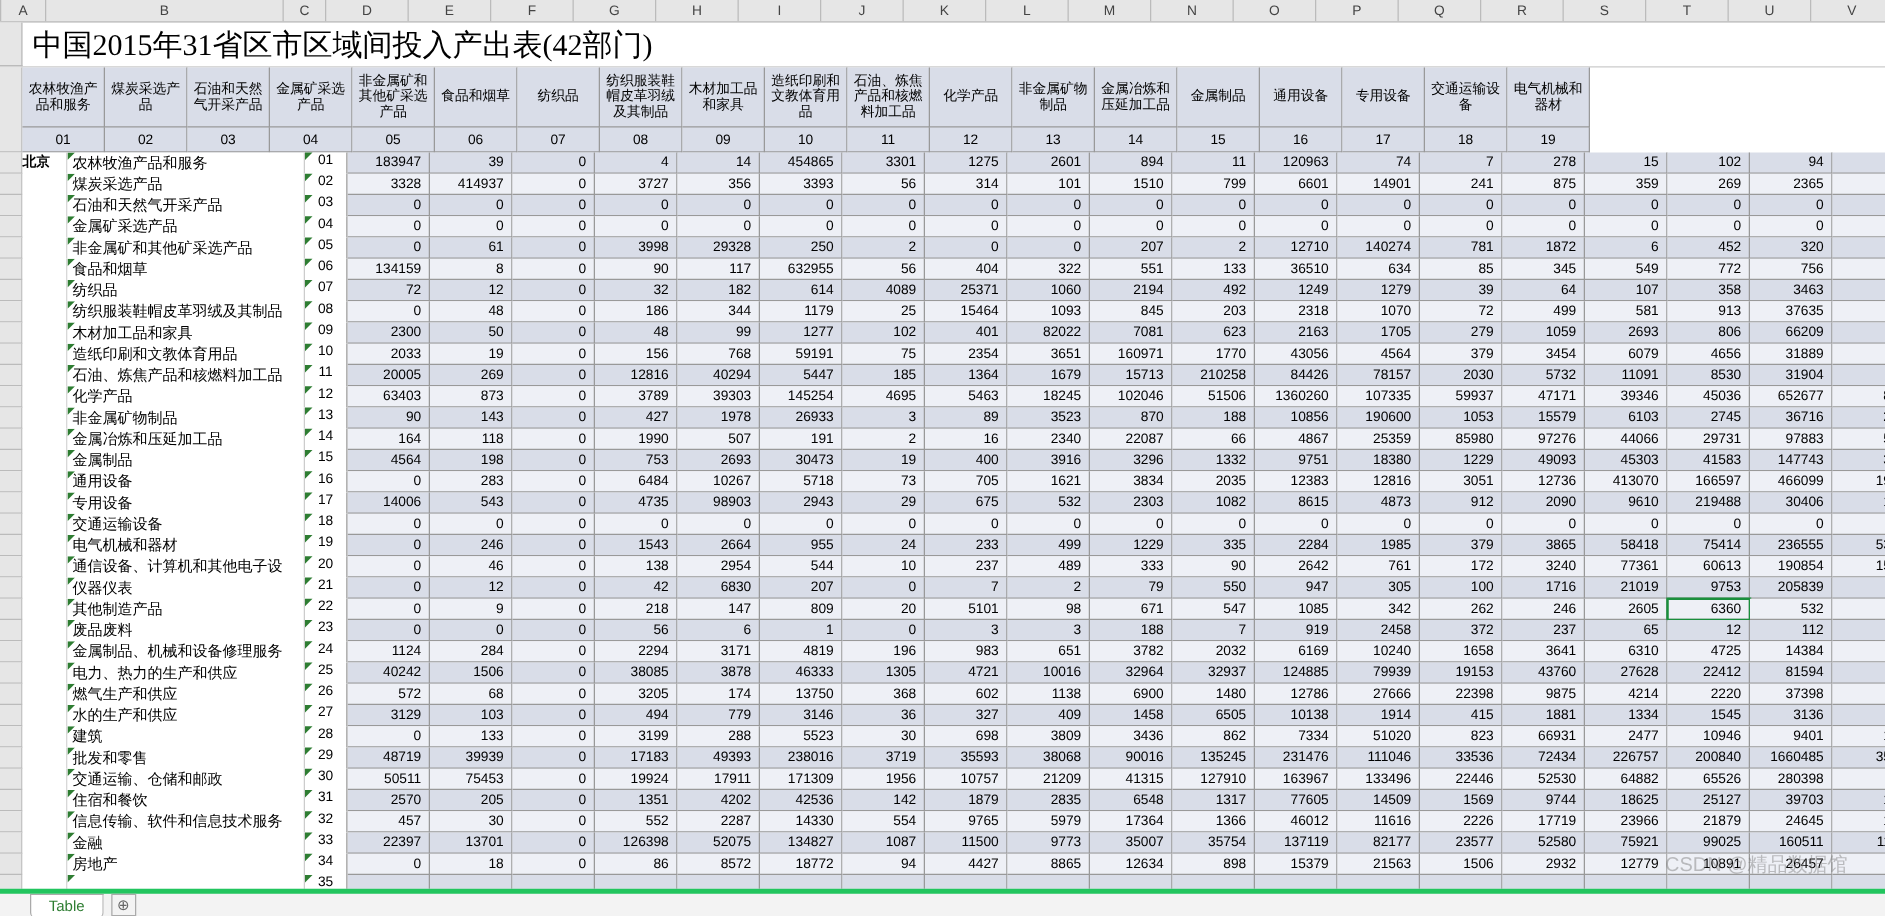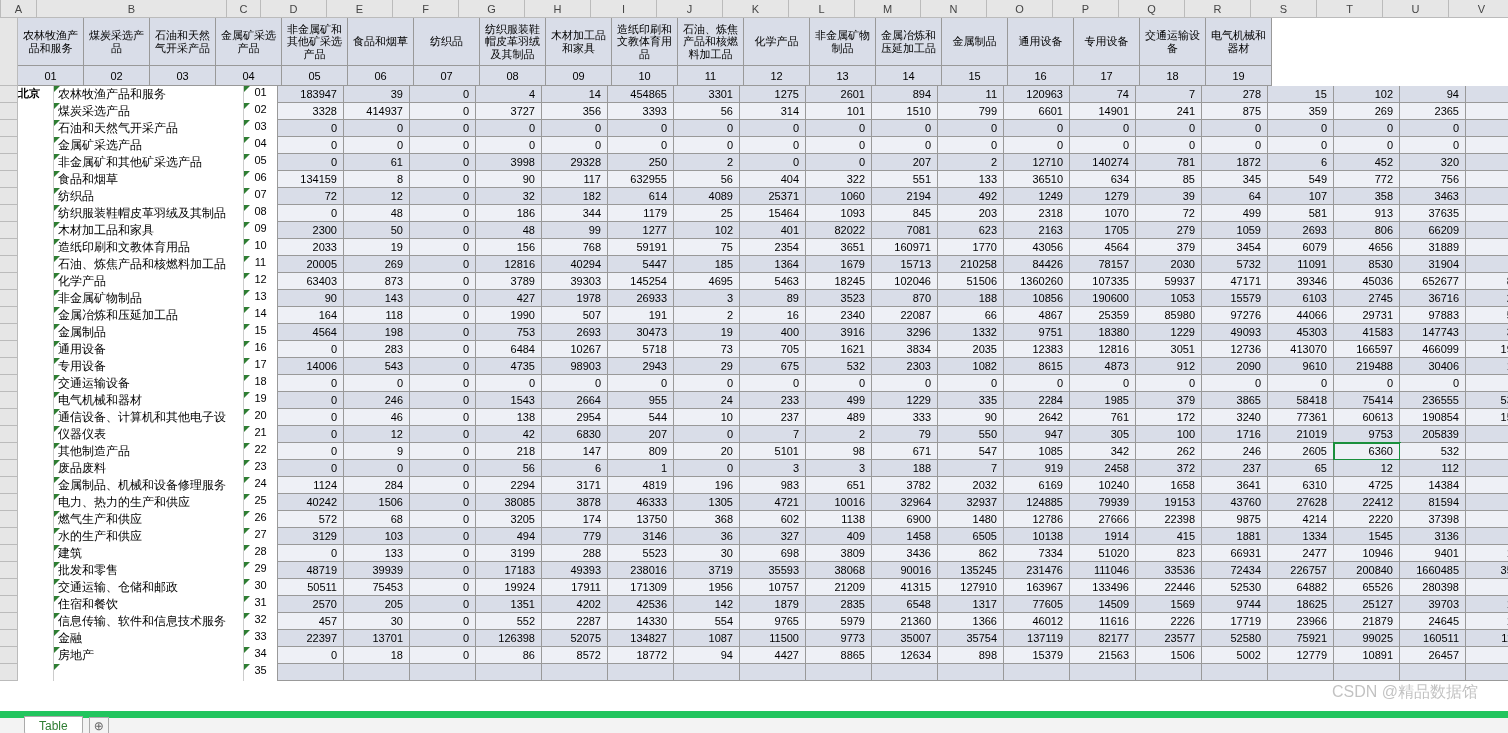--- a/index.html
+++ b/index.html
@@ -177,21 +177,21 @@
     outline: 2px solid #1a8f3c;
     outline-offset: -1px;
   }
   .tab-bar {
     position: absolute;
     bottom: 0;
     left: 0;
     right: 0;
     height: 22px;
     background: #f3f3f3;
-    border-top: 7px solid #22c55e;
+    border-top: 4px solid #22c55e;
     display: flex;
     align-items: center;
     padding-left: 24px;
     font-size: 12px;
   }
   .tab {
     background: #fff;
     border: 1px solid #aaa;
     border-bottom: none;
     padding: 2px 14px;
@@ -246,20 +246,24 @@
         <div class="lcell" style="width: 66px;">P</div>
         <div class="lcell" style="width: 66px;">Q</div>
         <div class="lcell" style="width: 66px;">R</div>
         <div class="lcell" style="width: 66px;">S</div>
         <div class="lcell" style="width: 66px;">T</div>
         <div class="lcell" style="width: 66px;">U</div>
         <div class="lcell" style="width: 66px;">V</div>
       </div>
   </div>
 
+  <div class="title-row">
+    <div class="rowhead"></div>
+    <div class="title-text">中国2015年31省区市区域间投入产出表(42部门)</div>
+  </div>
 
   <div class="header-block">
     <div class="rowhead" style="height:68px;"></div>
     <div class="header-cols" id="header-cols">
         <div class="hcol">
           <div class="hlabel">农林牧渔产品和服务</div>
           <div class="hnum">01</div>
         </div>
         <div class="hcol">
           <div class="hlabel">煤炭采选产品</div>
@@ -1119,21 +1123,21 @@
         <div class="code-cell">32</div>
         <div class="dcell">457</div>
         <div class="dcell">30</div>
         <div class="dcell">0</div>
         <div class="dcell">552</div>
         <div class="dcell">2287</div>
         <div class="dcell">14330</div>
         <div class="dcell">554</div>
         <div class="dcell">9765</div>
         <div class="dcell">5979</div>
-        <div class="dcell">21360</div>
+        <div class="dcell">17364</div>
         <div class="dcell">1366</div>
         <div class="dcell">46012</div>
         <div class="dcell">11616</div>
         <div class="dcell">2226</div>
         <div class="dcell">17719</div>
         <div class="dcell">23966</div>
         <div class="dcell">21879</div>
         <div class="dcell">24645</div>
         <div class="dcell">163</div>
       </div>
@@ -1174,21 +1178,21 @@
         <div class="dcell">8572</div>
         <div class="dcell">18772</div>
         <div class="dcell">94</div>
         <div class="dcell">4427</div>
         <div class="dcell">8865</div>
         <div class="dcell">12634</div>
         <div class="dcell">898</div>
         <div class="dcell">15379</div>
         <div class="dcell">21563</div>
         <div class="dcell">1506</div>
-        <div class="dcell">5002</div>
+        <div class="dcell">2932</div>
         <div class="dcell">12779</div>
         <div class="dcell">10891</div>
         <div class="dcell">26457</div>
         <div class="dcell"></div>
       </div>
       <div class="drow">
         <div class="rowhead" style="height: 17px;"></div>
         <div class="region-cell"></div>
         <div class="sector-cell"></div>
         <div class="code-cell">35</div>

